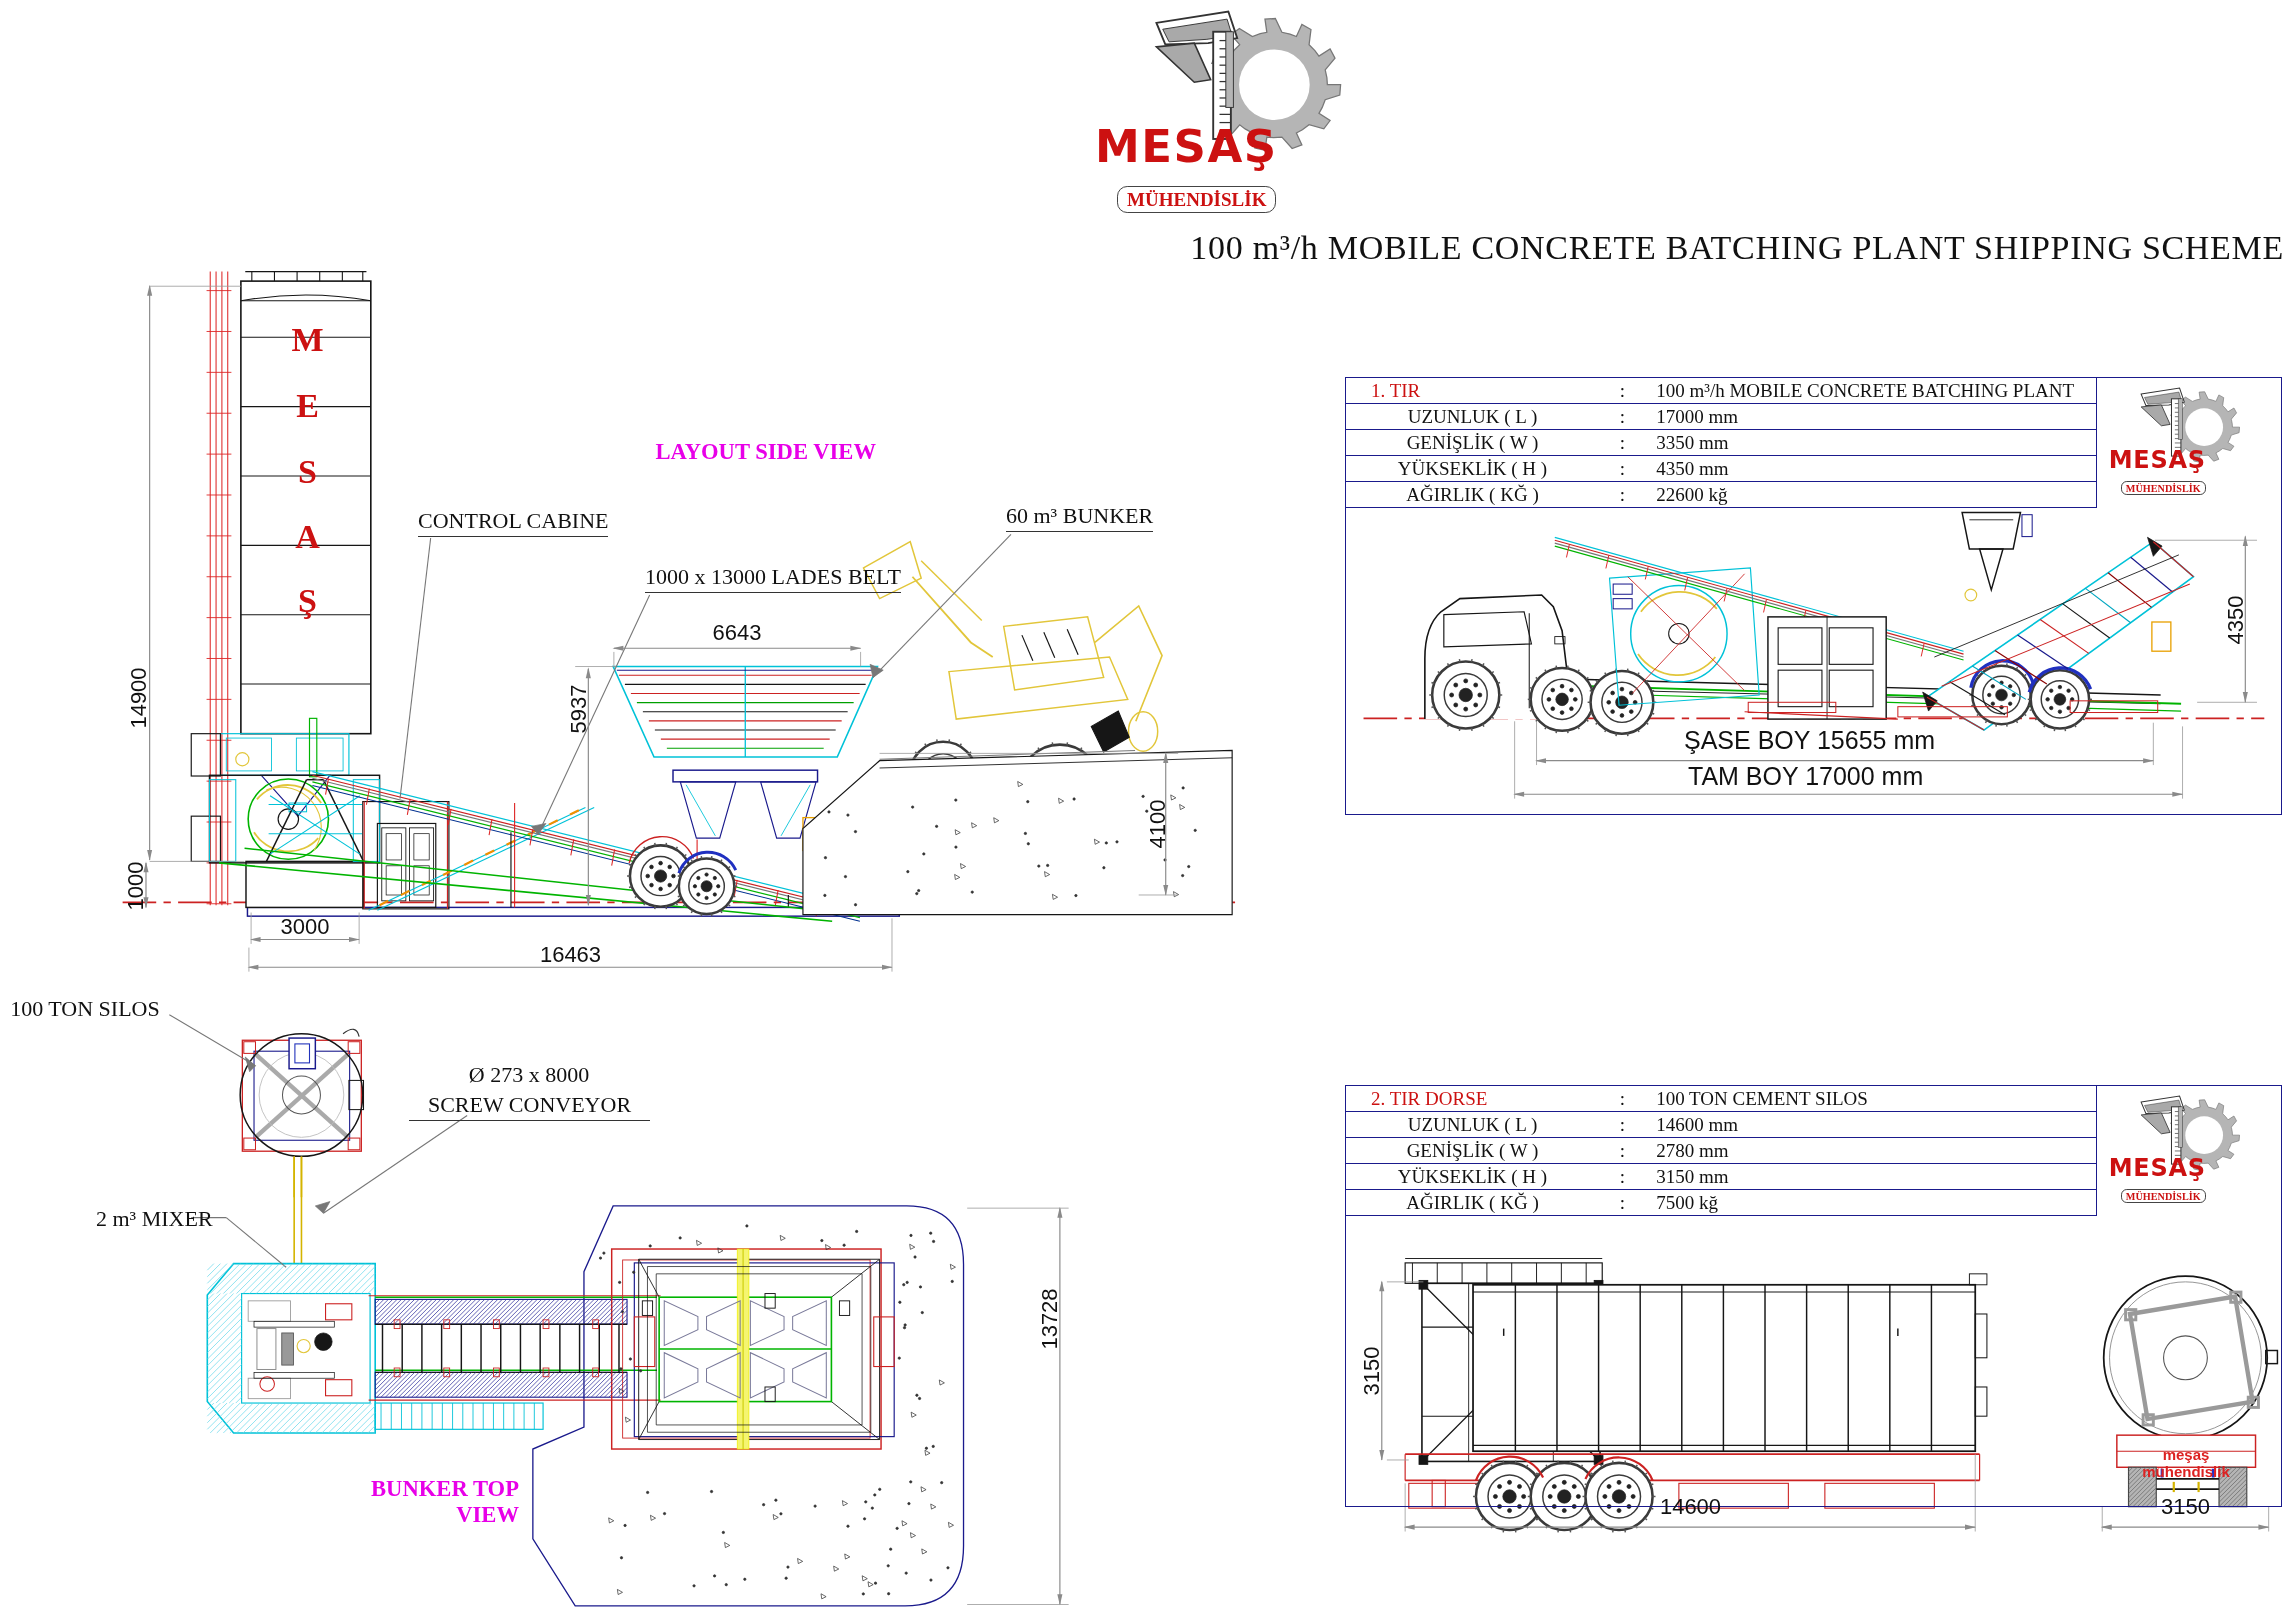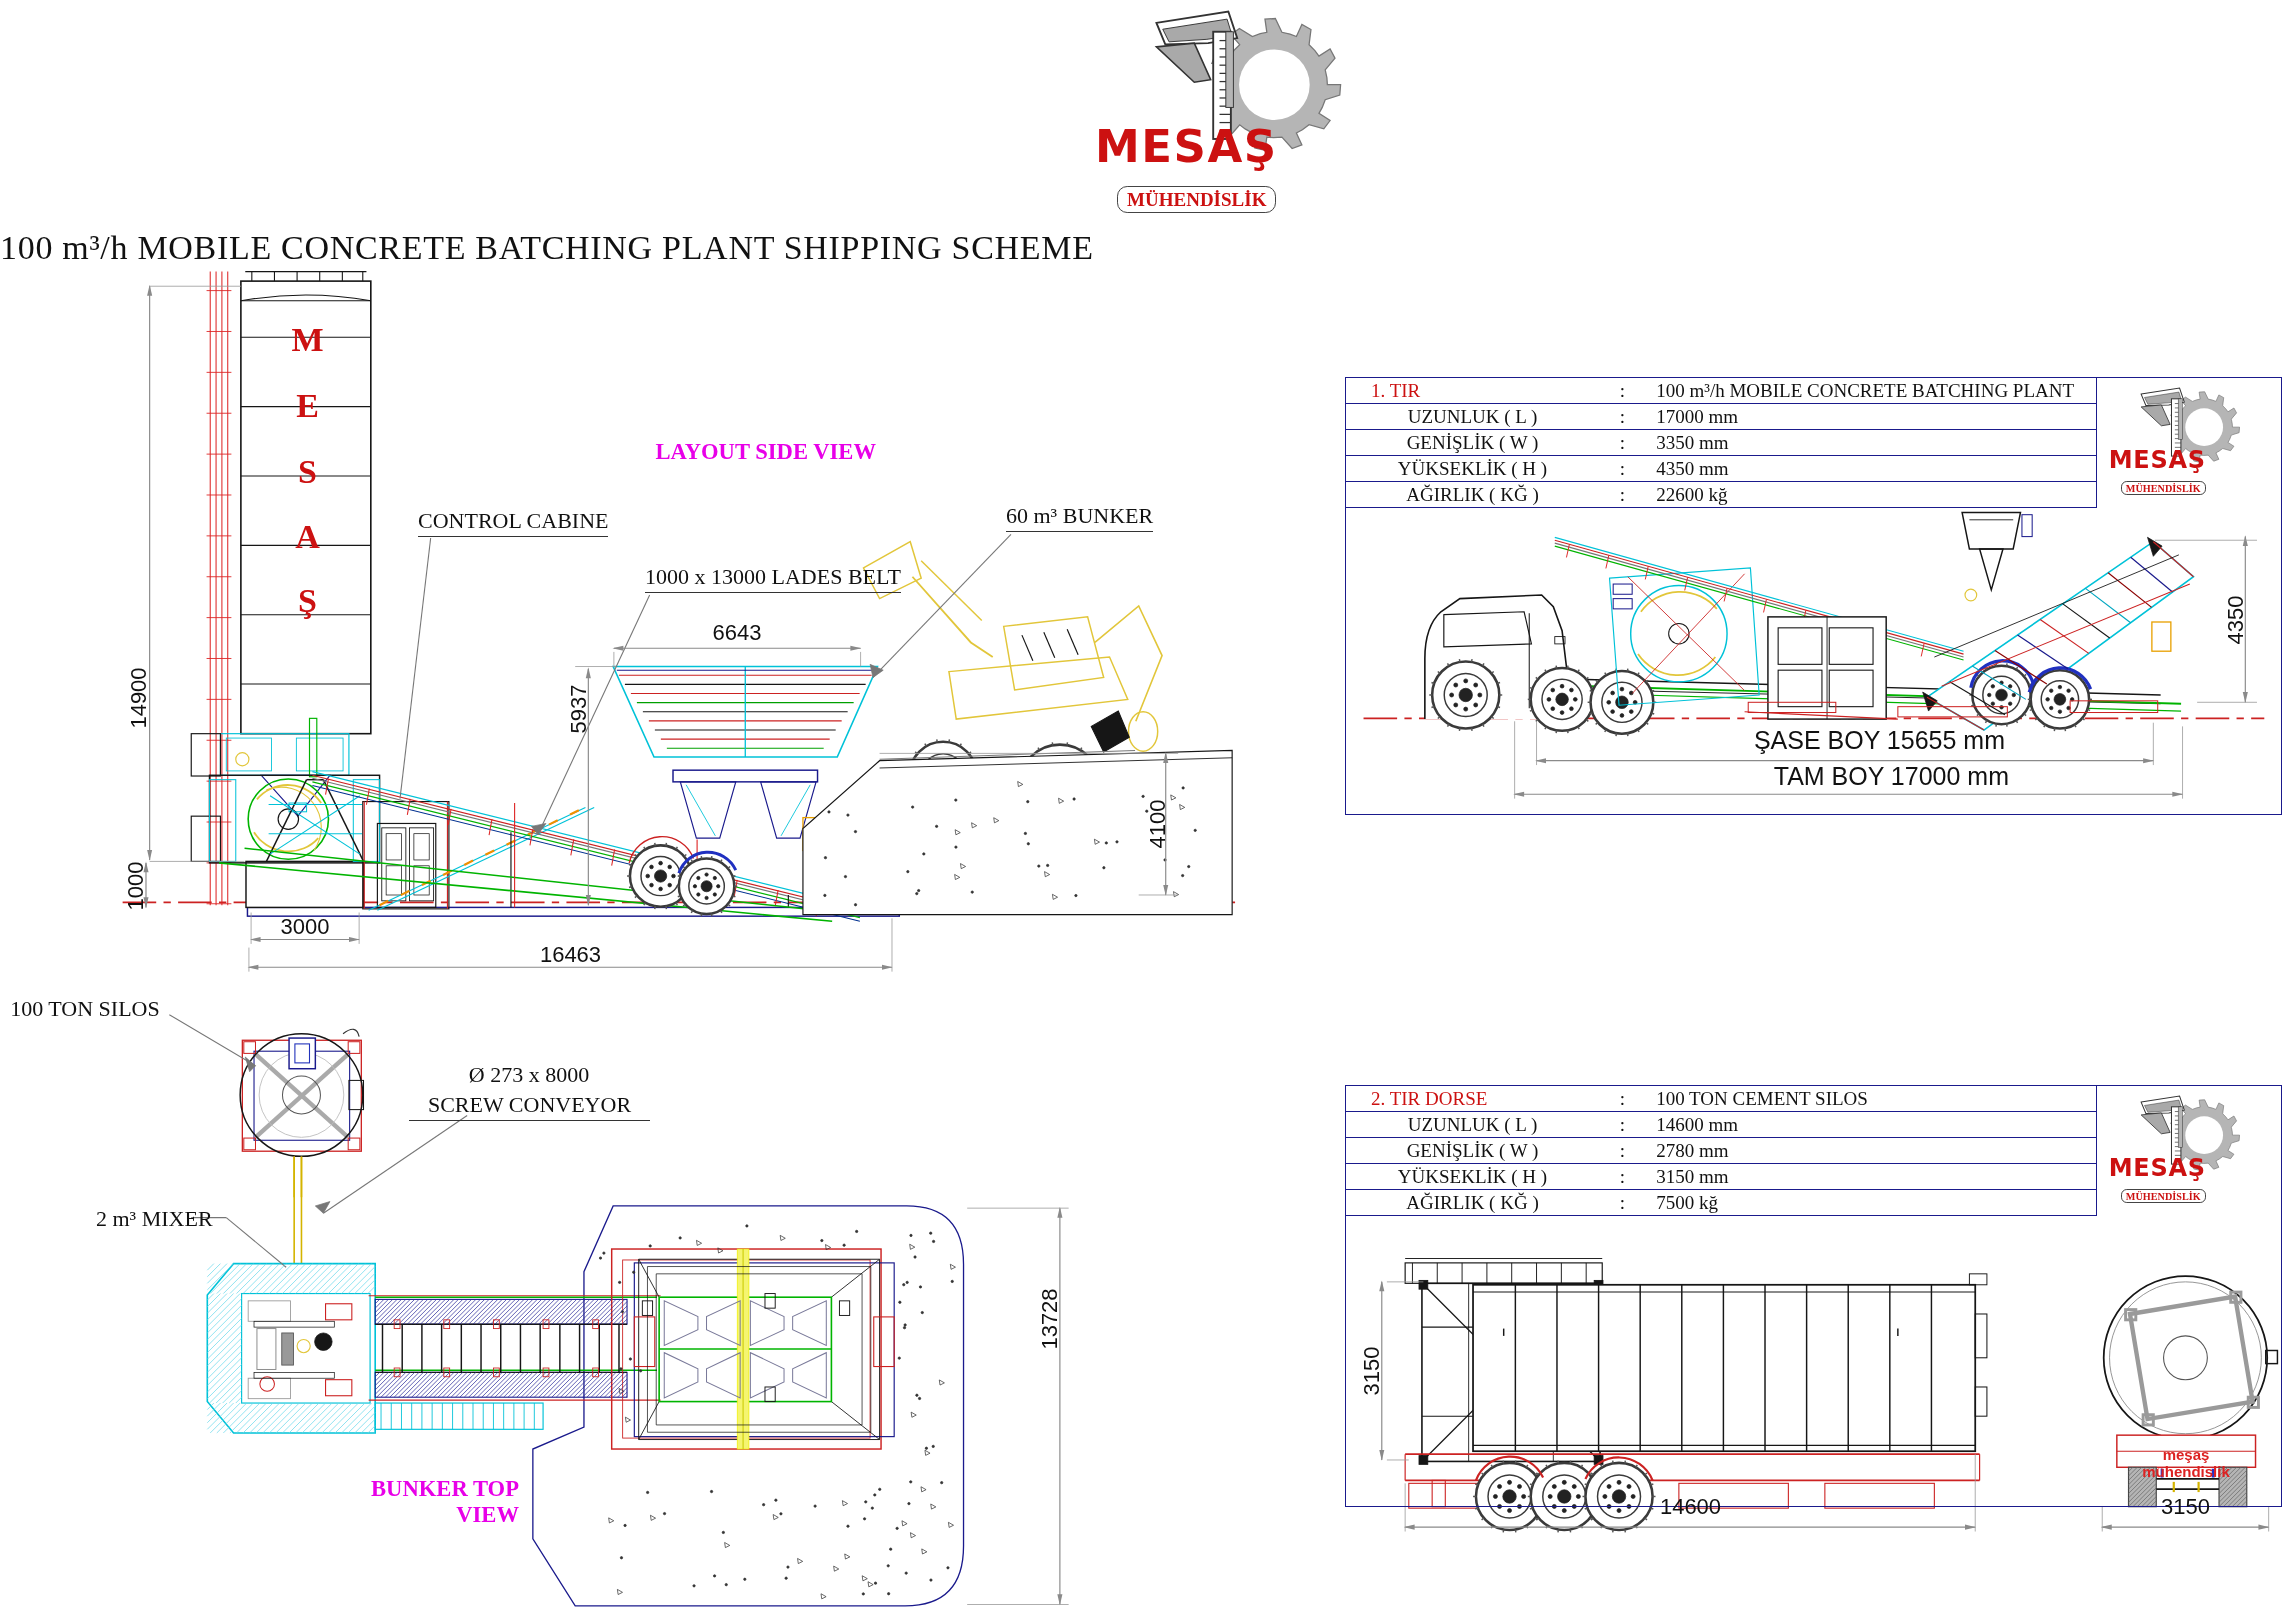--- a/index.html
+++ b/index.html
@@ -1,26 +1,26 @@
 <!DOCTYPE html>
 <html style="font-size:11.7px"><head>
 <meta charset="utf-8">
 <style>
   html,body{margin:0;padding:0;background:#f4f2f0;}
   .page{position:relative;width:2284px;height:1617px;background:#ffffff;overflow:hidden;
         font-family:"Liberation Serif",serif;color:#111;}
   svg{position:absolute;left:0;top:0;}
   .abs{position:absolute;}
-  .title{left:0;top:229px;width:2284px;text-align:left;font-size:34px;letter-spacing:0.7px;}
+  .title{left:0;top:229px;width:2284px;text-align:right;font-size:34px;letter-spacing:0.7px;}
   .viewlabel{color:#e800e8;font-weight:bold;font-size:22.6px;text-align:right;}
   .callout{font-size:22px;white-space:nowrap;}
   .callout.u{border-bottom:1.5px solid #333;padding-bottom:1.5px;}
   .dimh,.dimv{font-family:"Liberation Sans",sans-serif;font-size:22px;text-align:center;white-space:nowrap;}
   .dimv{transform:rotate(-90deg);}
-  .boydim{font-family:"Liberation Sans",sans-serif;font-size:25px;text-align:right;white-space:nowrap;}
+  .boydim{font-family:"Liberation Sans",sans-serif;font-size:25px;text-align:left;white-space:nowrap;}
   .silo-letter{position:absolute;left:288px;width:39px;text-align:center;color:#cc1111;
                font-weight:bold;font-size:34px;}
   
   .panel{position:absolute;border:1.5px solid #1a1a8c;background:transparent;}
   .spec-table{position:absolute;left:0;top:0;display:grid;
               grid-template-columns:253px 47px 450px 184px;grid-auto-rows:26px;width:100%;}
   .spec-table .cell{font-size:19px;display:flex;align-items:center;border-bottom:1.1px solid #1a1a8c;}
   .spec-table .lbl{justify-content:center;}
   .spec-table .lbl.first{justify-content:flex-start;padding-left:25px;color:#cc1111;}
   .spec-table .col{justify-content:center;}

